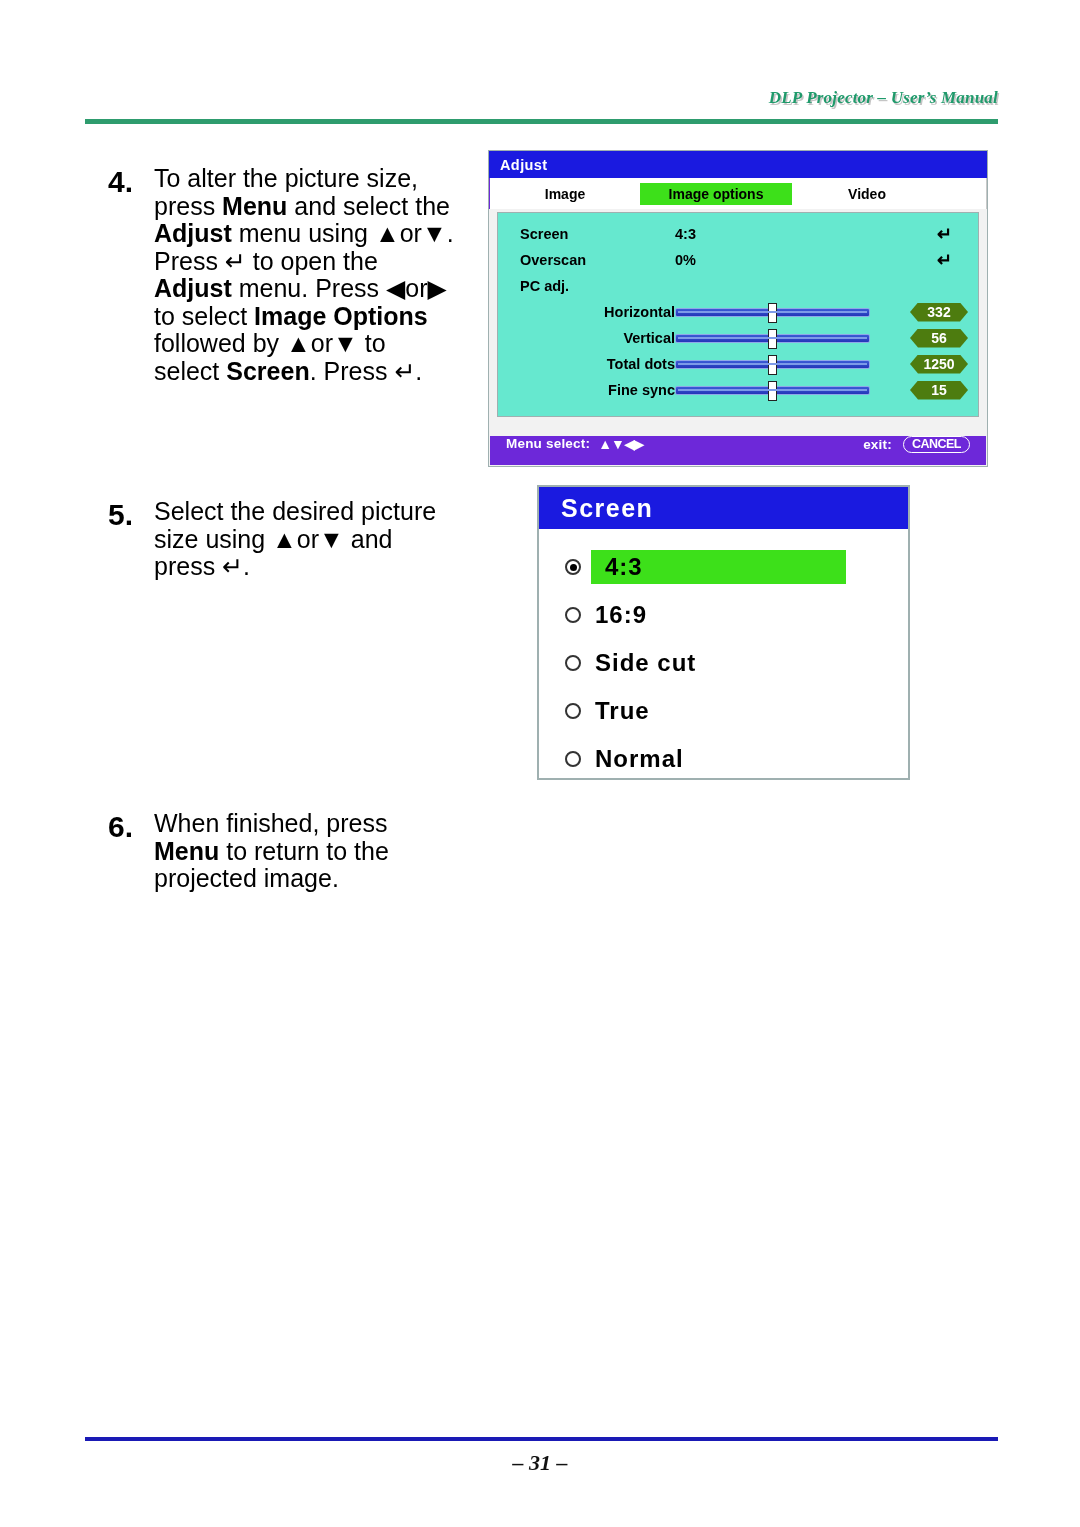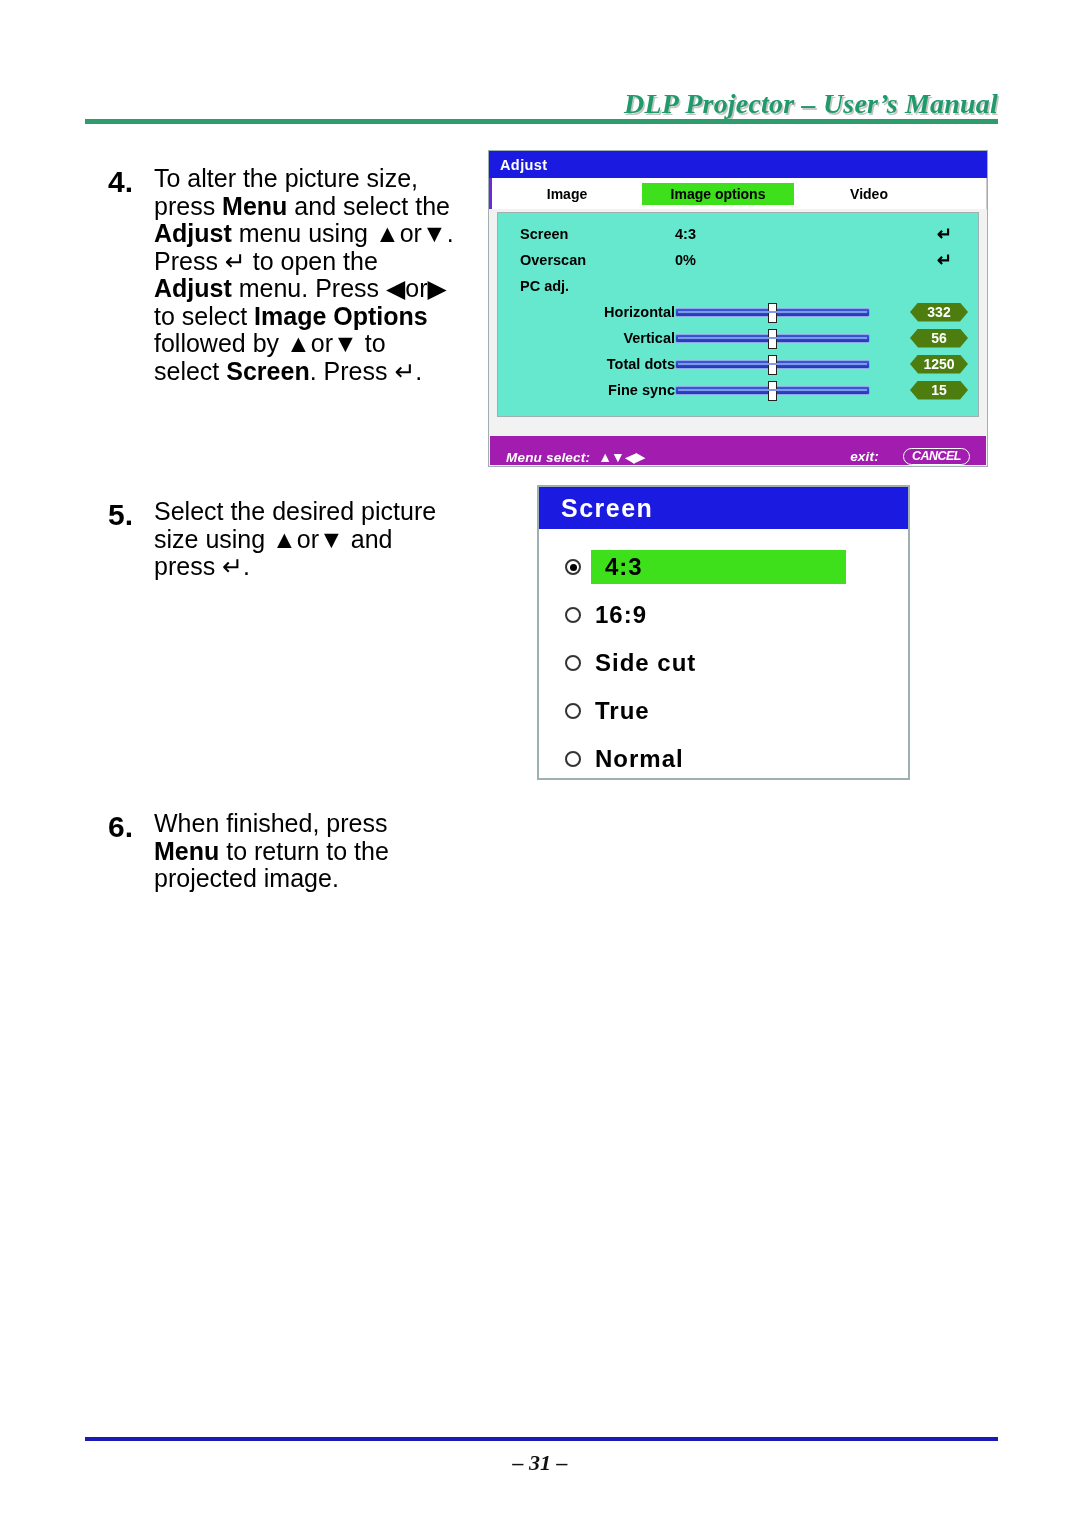--- a/index.html
+++ b/index.html
@@ -23,21 +23,21 @@
     width: 913px;
     height: 42px;
   }
   #header-title {
     position: absolute;
     right: 0;
     top: 0;
     font-family: "Liberation Serif", serif;
     font-weight: bold;
     font-style: italic;
-    font-size: 28px;
+    font-size: 17px;
     color: #1f9a6b;
     letter-spacing: 0.2px;
     white-space: nowrap;
     text-shadow: 1.5px 1.5px 0 rgba(150,150,150,0.55);
   }
   #header-rule {
     position: absolute;
     left: 0;
     top: 31px;
     width: 913px;
@@ -119,21 +119,21 @@
     font-size: 14.5px;
     font-weight: bold;
     font-family: "Liberation Sans", sans-serif;
     letter-spacing: 0.4px;
   }
   #osd-tabs {
     height: 31px;
     background: #ffffff;
     display: flex;
     align-items: center;
-    border-left: 3px solid #6d28d9;
+    border-left: 1px solid #6d28d9;
     border-right: 1px solid #c9c9c9;
     box-sizing: border-box;
   }
   .osd-tab {
     font-size: 14px;
     font-weight: bold;
     color: #000;
     text-align: center;
     font-family: "Liberation Sans", sans-serif;
   }
@@ -228,45 +228,44 @@
     padding: 0 6px;
     box-sizing: border-box;
   }
 
   #osd-statusbar {
     position: absolute;
     left: 1px;
     right: 1px;
     bottom: 1px;
     height: 29px;
-    background: #a21caf;
-    display: flex;
-    align-items: flex-end;
+    background: #6d28d9;
+    display: flex;
+    align-items: flex-start;
     padding: 0 16px;
     box-sizing: border-box;
-    font-style: italic;
   }
   .status-text {
     color: #ffffff;
     font-size: 13.5px;
     font-weight: bold;
     font-family: "Liberation Sans", sans-serif;
     letter-spacing: 0.2px;
   }
   #status-arrows {
     color: #ffffff;
     font-size: 14px;
     margin-left: 8px;
     letter-spacing: -1px;
   }
   #status-right {
     margin-left: auto;
     display: flex;
     align-items: center;
-    gap: 24px;
+    gap: 11px;
   }
   #cancel-chip {
     border: 1.5px solid #ffffff;
     border-radius: 10px;
     padding: 0px 8px 1px 8px;
     color: #ffffff;
     font-size: 12.5px;
     font-weight: bold;
     font-family: "Liberation Sans", sans-serif;
     letter-spacing: -0.5px;

